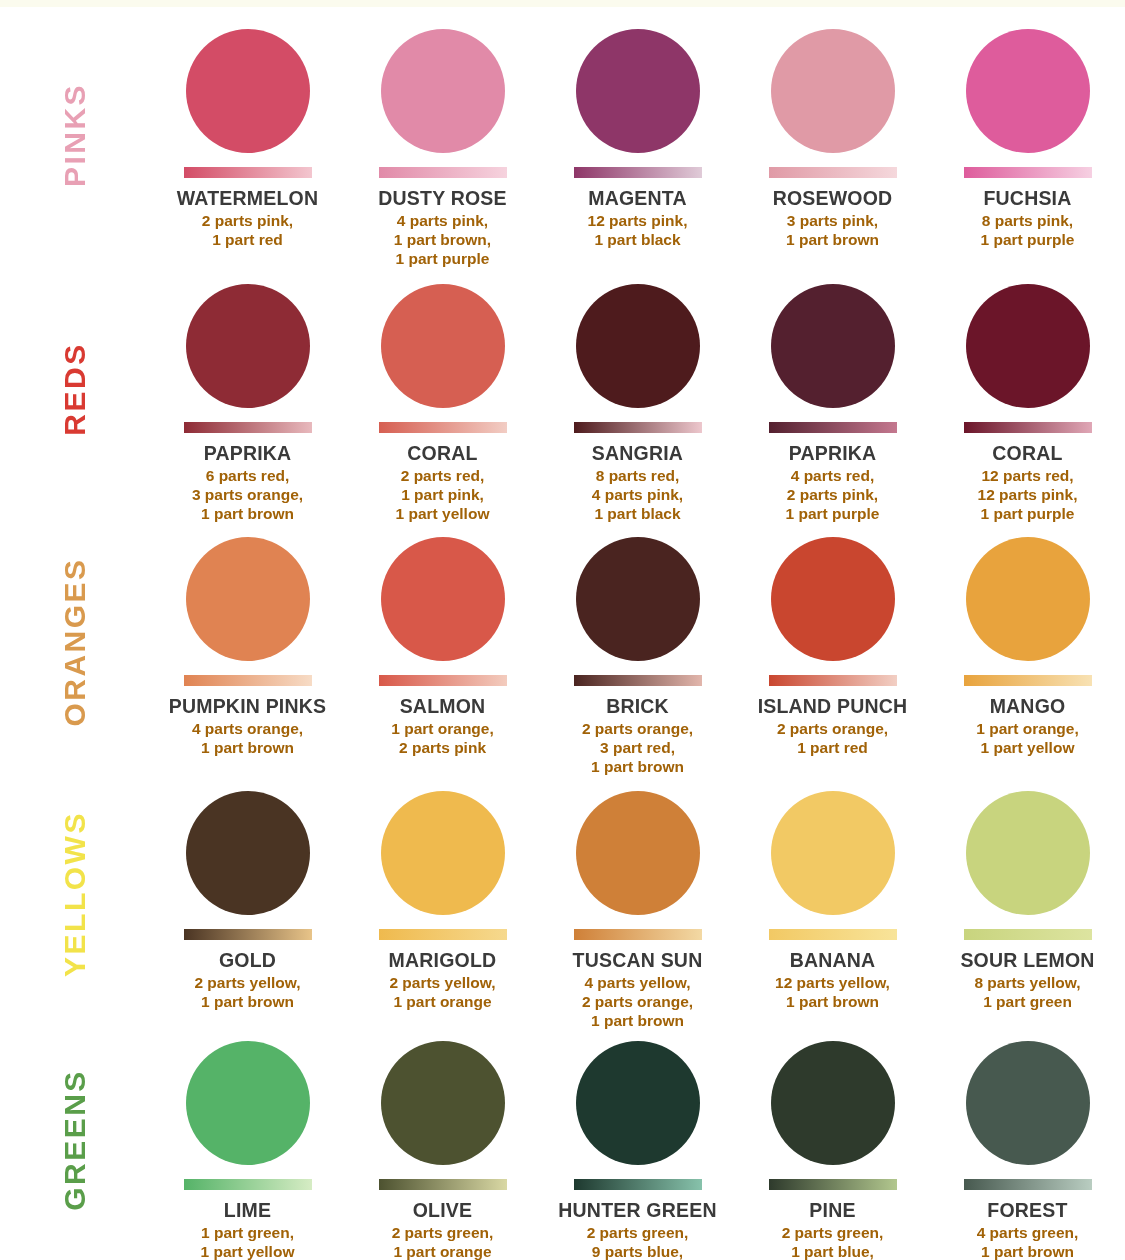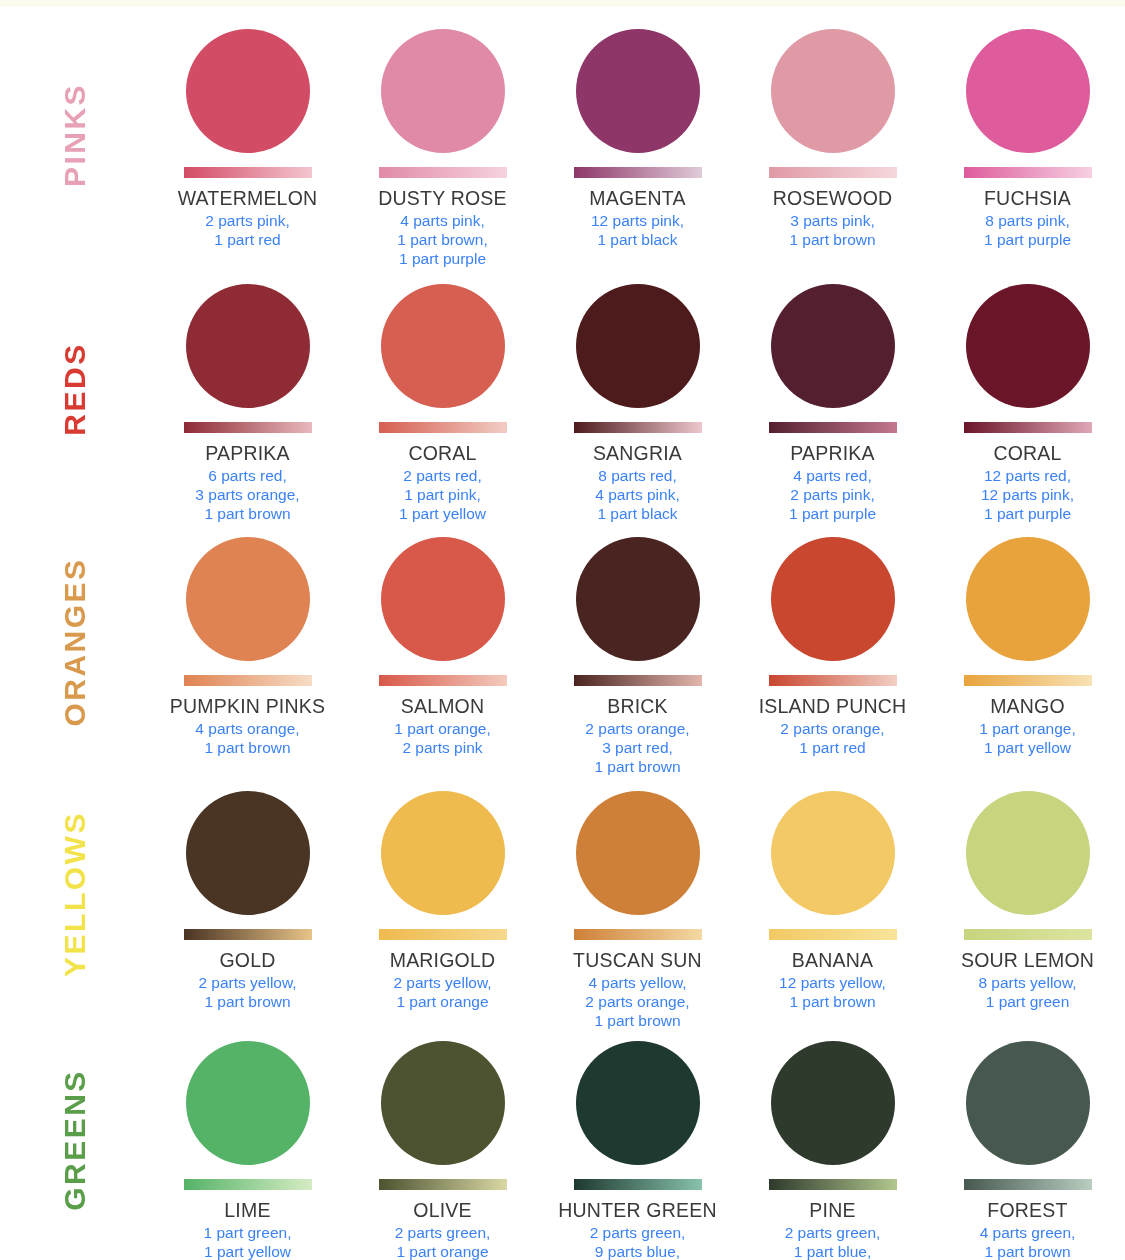--- a/index.html
+++ b/index.html
@@ -58,20 +58,21 @@
     letter-spacing: 2.5px;
     font-stretch: condensed;
     transform-origin: center center;
   }
 
   .swatches {
     flex: 1 1 auto;
     display: flex;
     flex-direction: row;
     justify-content: flex-start;
+    font-weight: bold;
   }
 
   .swatch {
     width: 195px;
     flex: 0 0 195px;
     display: flex;
     flex-direction: column;
     align-items: center;
     padding: 0 4px;
   }
@@ -97,21 +98,21 @@
     text-align: center;
     color: #3a3a3a;
     white-space: nowrap;
   }
 
   .recipe {
     margin-top: 2px;
     font-size: 15.5px;
     line-height: 19px;
     text-align: center;
-    color: #3b82f6;
+    color: #a16207;
   }
 
   .recipe-line { display: block; white-space: nowrap; }
 
   
   .family-row.pinks   { height: 255px; }
   .family-row.reds    { height: 253px; }
   .family-row.oranges { height: 254px; }
   .family-row.yellows { height: 250px; }
   .family-row.greens  { height: 241px; }

